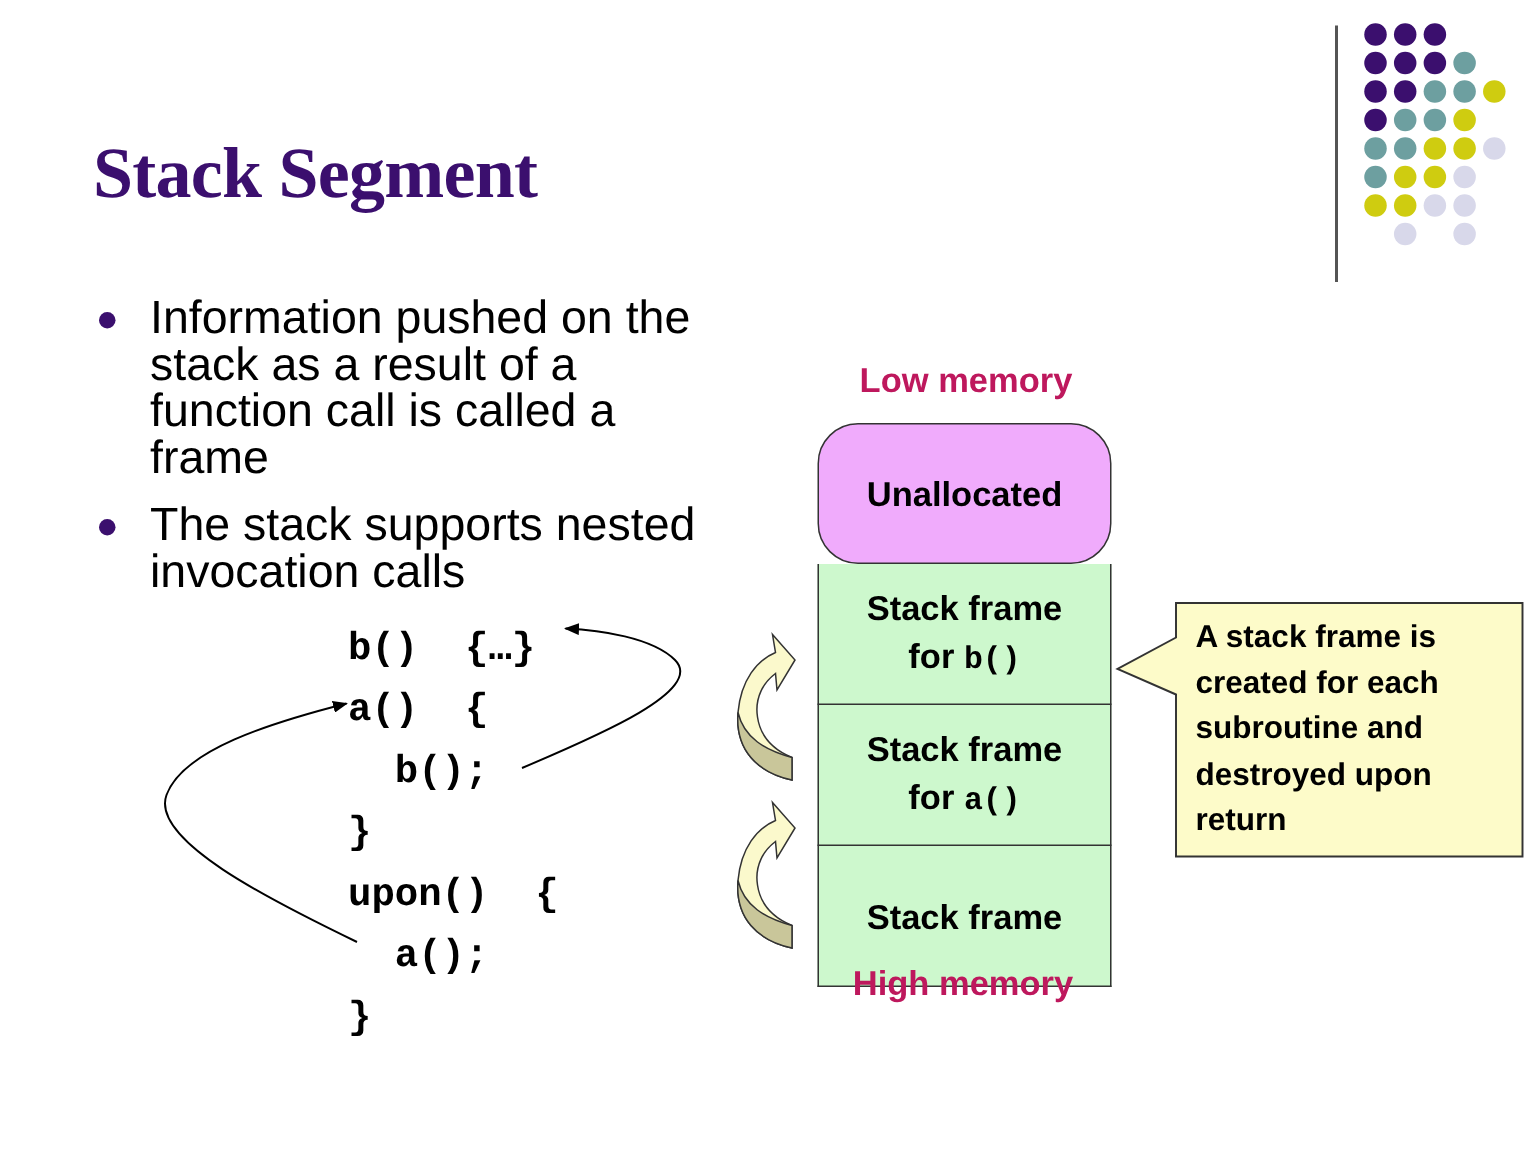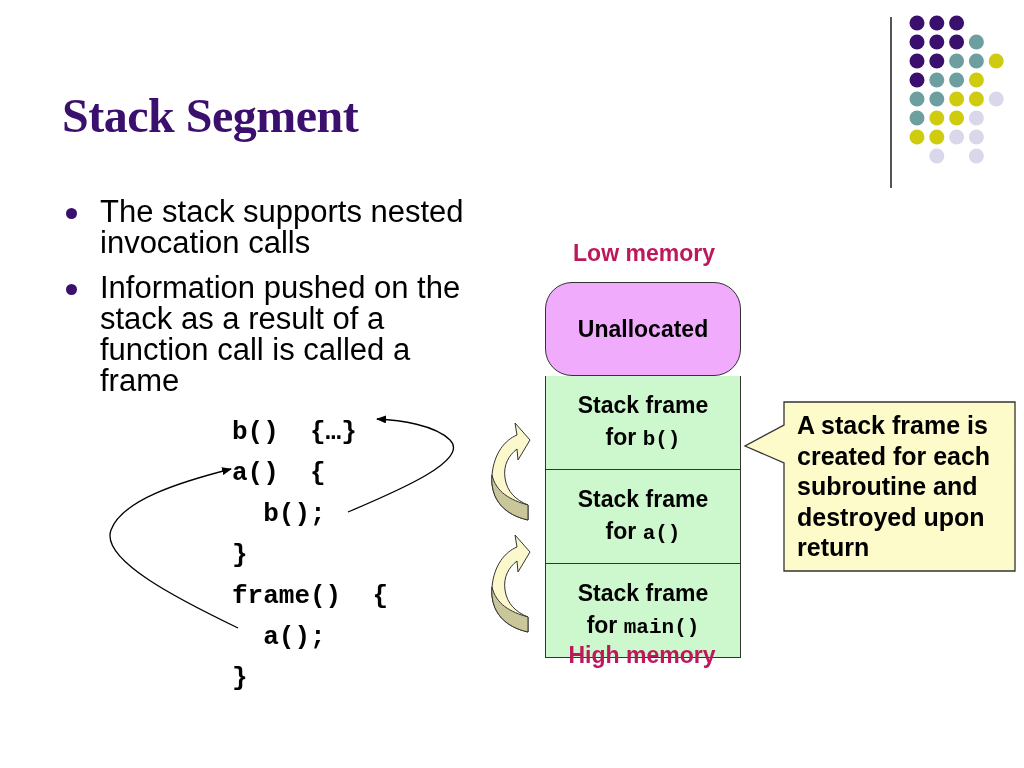--- a/index.html
+++ b/index.html
@@ -11,21 +11,21 @@
   .bullet { position:relative; padding-left:38px; font-size:31px; line-height:31px; color:#000; margin-bottom:14px; }
   .bullet .dot { position:absolute; left:4px; top:12px; width:11px; height:11px; border-radius:50%; background:#3b0f6e; }
   .code { position:absolute; left:232px; top:412px; font-family:"Liberation Mono", monospace; font-weight:bold; font-size:26px; line-height:41px; color:#000; white-space:pre; }
   .mem-label { position:absolute; font-weight:bold; font-size:23px; color:#be185d; width:200px; text-align:center; }
   .stack { position:absolute; left:545px; top:282px; width:196px; }
   .cell { border:1.5px solid #333; border-top:none; box-sizing:border-box; text-align:center; font-weight:bold; font-size:23px; color:#000; display:flex; flex-direction:column; justify-content:center; align-items:center; line-height:32px; }
   .cell.first { border-top:1.5px solid #333; }
   .cell.unalloc { background:#f0abfc; height:94px;border-radius:27px; }
   .cell.frame { background:#cdf8cd; height:94px; }
   .cell .mono { font-family:"Liberation Mono", monospace; font-weight:bold; font-size:21px; }
-  .callout-text { position:absolute; left:797px; top:410px; width:210px; font-weight:bold; font-size:25px; line-height:30.5px; color:#000; }
+  .callout-text { position:absolute; left:797px; top:410px; width:210px; font-weight:bold; font-size:21px; line-height:30.5px; color:#000; }
   svg.overlay { position:absolute; left:0; top:0; }
 </style>
 </head>
 <body>
 
 <svg class="dots" width="1024" height="200" id="dotgrid">
     <circle cx="917" cy="23" r="7.5" fill="#3b0f6e"></circle>
     <circle cx="936.8" cy="23" r="7.5" fill="#3b0f6e"></circle>
     <circle cx="956.6" cy="23" r="7.5" fill="#3b0f6e"></circle>
     <circle cx="917" cy="42" r="7.5" fill="#3b0f6e"></circle>
@@ -57,47 +57,46 @@
     <circle cx="936.8" cy="156" r="7.5" fill="#d8d8ea"></circle>
     <circle cx="976.4" cy="156" r="7.5" fill="#d8d8ea"></circle>
   </svg>
 <div class="vline"></div>
 
 <div class="title">Stack Segment</div>
 
 <div class="bullets">
   <div class="bullet">
     <span class="dot"></span>
-    <span>The stack supports nested invocation calls</span>
+    <span>Information pushed on the stack as a result of a function call is called a frame</span>
   </div>
   <div class="bullet">
     <span class="dot"></span>
-    <span>Information pushed on the stack as a result of a function call is called a frame</span>
+    <span>The stack supports nested invocation calls</span>
   </div>
 </div>
 
-<div class="code"><div>b()  {…}</div><div>a()  {</div><div>  b();</div><div>}</div><div>frame()  {</div><div>  a();</div><div>}</div></div>
+<div class="code"><div>b()  {…}</div><div>a()  {</div><div>  b();</div><div>}</div><div>upon()  {</div><div>  a();</div><div>}</div></div>
 
 <div class="mem-label" style="left:544px; top:240px;">Low memory</div>
 
 <div class="stack">
   <div class="cell unalloc first">
     <span>Unallocated</span>
   </div>
   <div class="cell frame">
     <span>Stack frame</span>
     <span><span>for </span><span class="mono">b()</span></span>
   </div>
   <div class="cell frame">
     <span>Stack frame</span>
     <span><span>for </span><span class="mono">a()</span></span>
   </div>
   <div class="cell frame">
     <span>Stack frame</span>
-    <span><span>for </span><span class="mono">main()</span></span>
   </div>
 </div>
 
 <div class="mem-label" style="left:542px; top:642px;">High memory</div>
 
 <svg class="overlay" width="1024" height="768">
   <defs>
     <marker id="ah" markerWidth="10" markerHeight="8" refX="9" refY="4" orient="auto" markerUnits="userSpaceOnUse">
       <path d="M0,0 L10,4 L0,8 Z" fill="#000"></path>
     </marker>

